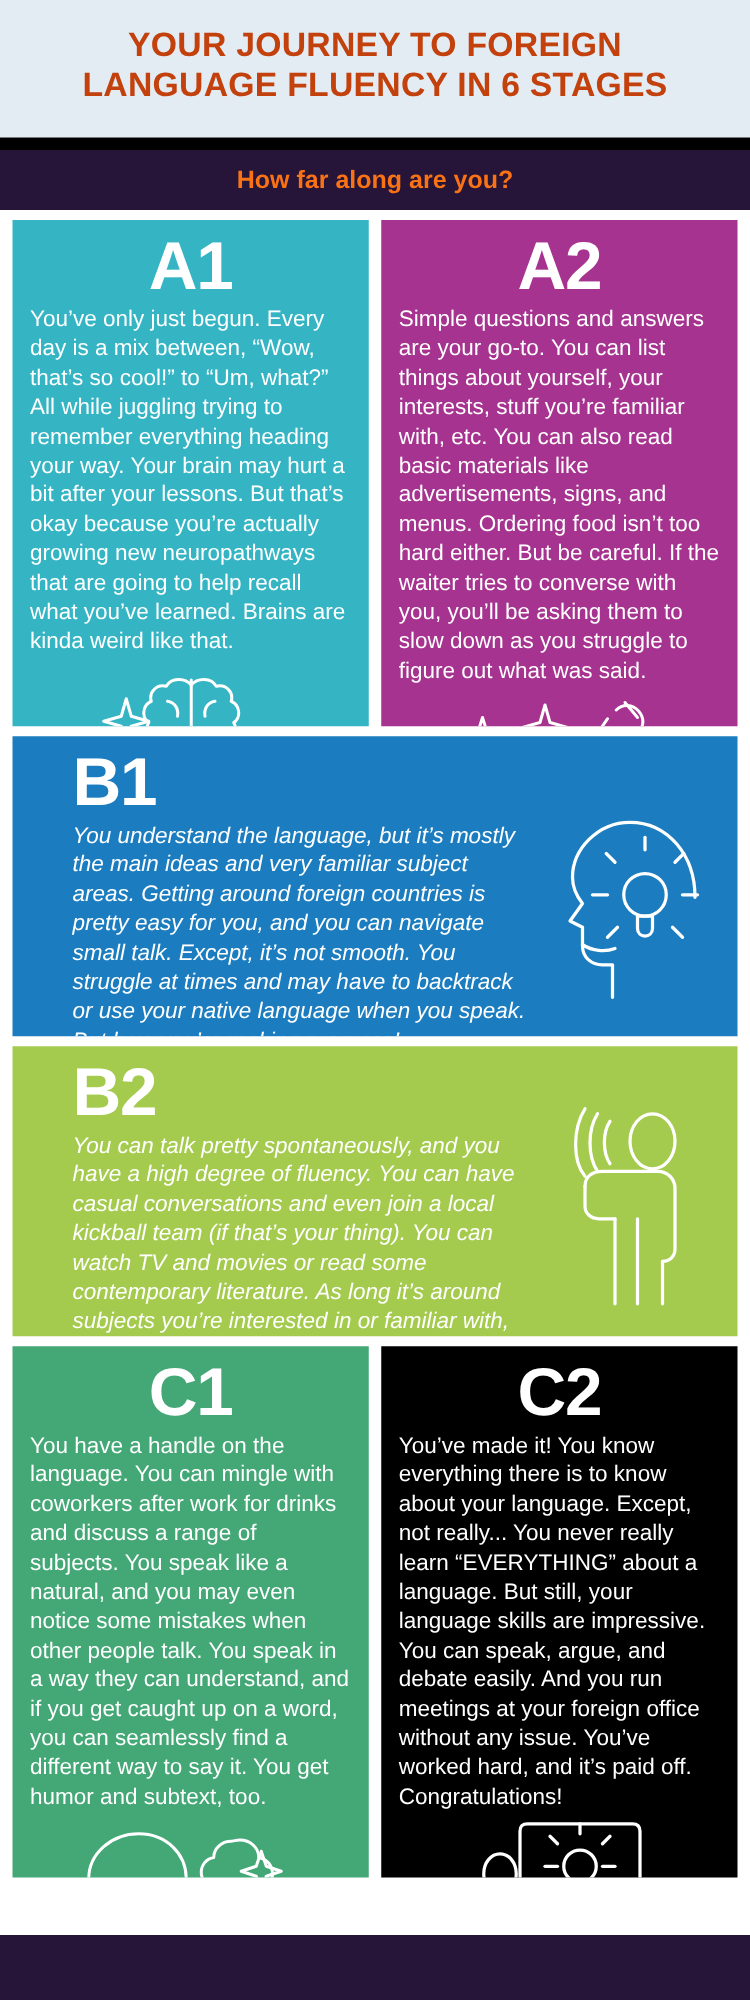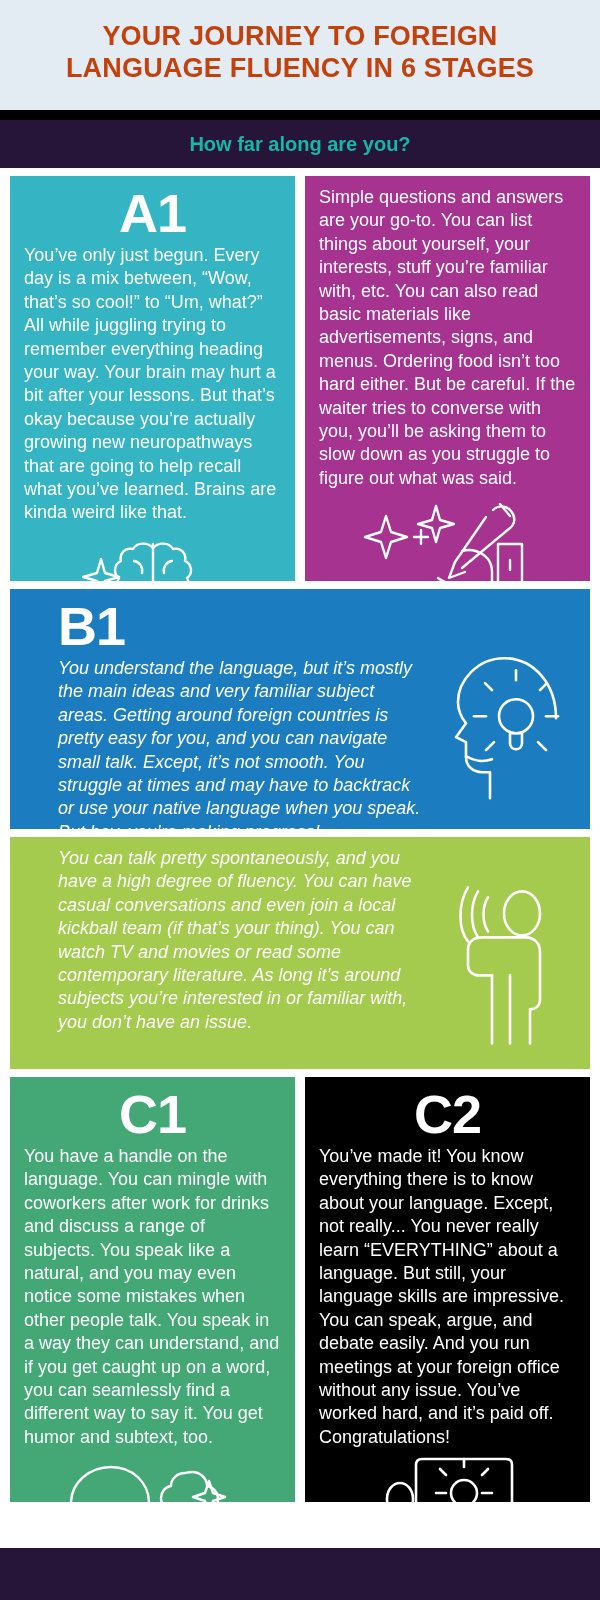--- a/index.html
+++ b/index.html
@@ -42,21 +42,21 @@
     width: 100%;
   }
   .subheader-band {
     background: #261538;
     height: 48px;
     display: flex;
     align-items: center;
     justify-content: center;
   }
   .subheader-title {
-    color: #14b8a6;
+    color: #f97316;
     font-weight: bold;
     font-size: 20px;
     margin: 0;
   }
 
   
   .stage-wrap {
     padding: 8px 10px 0 10px;
     box-sizing: border-box;
   }
@@ -144,20 +144,21 @@
           <path d="M62 52 c7-1 11 4 11 10"></path>
           <path d="M104 30 c-6 1-9 6-8 12"></path>
           <path d="M108 52 c-7-1-11 4-11 10"></path>
           <path d="M73 68 c5 0 8 4 8 9"></path>
           <path d="M97 68 c-5 0-8 4-8 9"></path>
         </svg>
       </div>
     </div>
 
     <div class="card half" style="background:#a5338f;height:405px;">
+      <div class="level center">A2</div>
       <p class="body-text">Simple questions and answers are your go-to. You can list things about yourself, your interests, stuff you’re familiar with, etc. You can also read basic materials like advertisements, signs, and menus. Ordering food isn’t too hard either. But be careful. If the waiter tries to converse with you, you’ll be asking them to slow down as you struggle to figure out what was said.</p>
       <div class="icon-slot center">
         <svg width="180" height="92" viewBox="0 0 180 92" fill="none" stroke="#ffffff" stroke-width="2.4" stroke-linecap="round" stroke-linejoin="round">
           <path d="M28 20 L33 36 L49 41 L33 46 L28 62 L23 46 L7 41 L23 36 Z"></path>
           <path d="M78 10 L82 24 L96 28 L82 32 L78 46 L74 32 L60 28 L74 24 Z"></path>
           <path d="M56 41 H70 M63 34 V48"></path>
           <path d="M135 14 c5-5 13-5 18 1 c5 6 4 13-1 17 L104 72"></path>
           <path d="M128 21 L97 66"></path>
           <path d="M142 8 L152 20"></path>
           <path d="M97 66 l-6 16 l16-6"></path>
@@ -187,20 +188,21 @@
           <path d="M102 72 h12"></path>
           <path d="M50 98 l-8 8"></path>
           <path d="M94 98 l8 8"></path>
         </svg>
       </div>
     </div>
   </div>
 
   <div class="row">
     <div class="card full" style="background:#a4cb4e;height:232px;">
+      <div class="level left">B2</div>
       <p class="body-text">You can talk pretty spontaneously, and you have a high degree of fluency. You can have casual conversations and even join a local kickball team (if that’s your thing). You can watch TV and movies or read some contemporary literature. As long it’s around subjects you’re interested in or familiar with, you don’t have an issue.</p>
       <div class="icon-abs-right">
         <svg width="110" height="165" viewBox="0 0 110 165" fill="none" stroke="#ffffff" stroke-width="2.6" stroke-linecap="round" stroke-linejoin="round">
           <ellipse cx="68" cy="28" rx="18" ry="22"></ellipse>
           <path d="M34 12 c-6 9-6 25 0 34"></path>
           <path d="M24 6 c-8 13-8 34 0 46"></path>
           <path d="M14 2 c-10 16-10 42 0 54"></path>
           <path d="M14 64 c0-8 6-12 14-12 h44 c8 0 14 6 14 14 v48 c0 6-4 10-10 10"></path>
           <path d="M14 64 v16 c0 6 5 10 11 10 h13"></path>
           <path d="M38 90 v68"></path>

